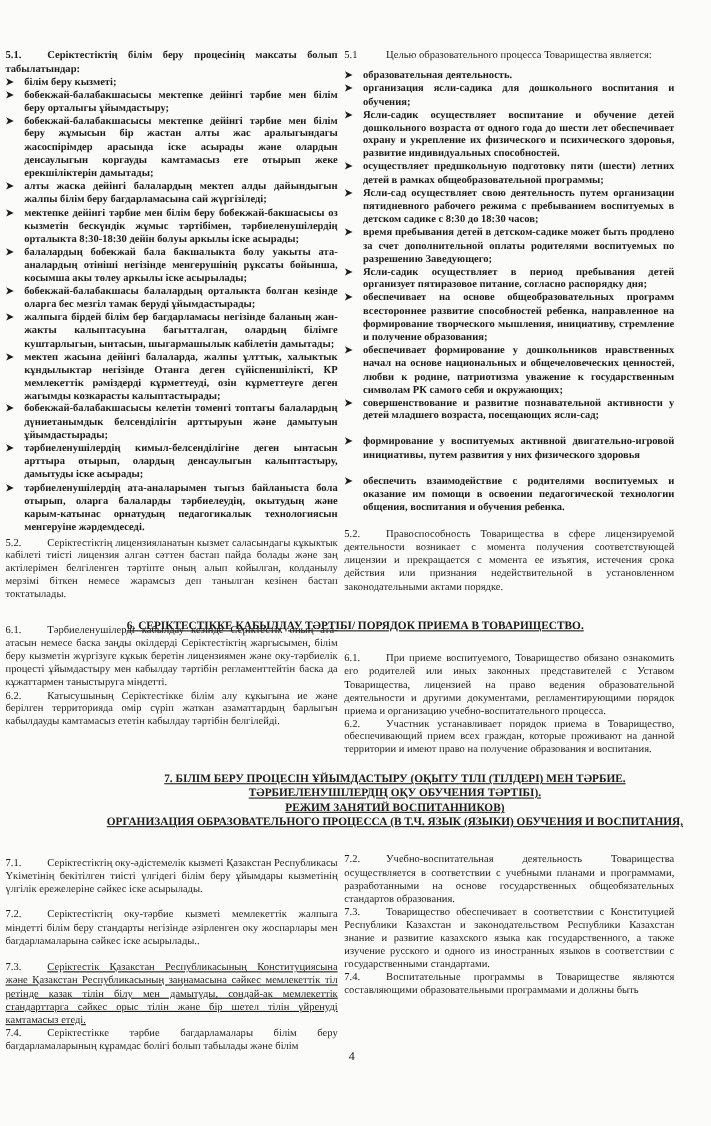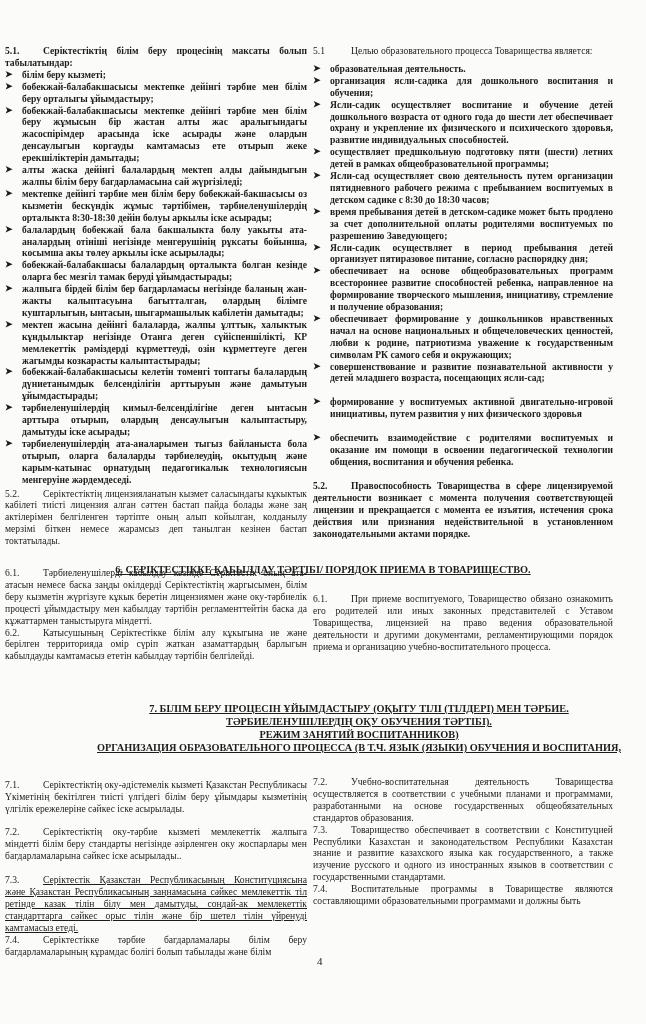--- a/index.html
+++ b/index.html
@@ -61,32 +61,33 @@
         <li><span class="arrow">➤</span><span>осуществляет предшкольную подготовку пяти (шести) летних детей в рамках общеобразовательной программы;</span></li>
         <li><span class="arrow">➤</span><span>Ясли-сад осуществляет свою деятельность путем организации пятидневного рабочего режима с пребыванием воспитуемых в детском садике с 8:30 до 18:30 часов;</span></li>
         <li><span class="arrow">➤</span><span>время пребывания детей в детском-садике может быть продлено за счет дополнительной оплаты родителями воспитуемых по разрешению Заведующего;</span></li>
         <li><span class="arrow">➤</span><span>Ясли-садик осуществляет в период пребывания детей организует пятиразовое питание, согласно распорядку дня;</span></li>
         <li><span class="arrow">➤</span><span>обеспечивает на основе общеобразовательных программ всестороннее развитие способностей ребенка, направленное на формирование творческого мышления, инициативу, стремление и получение образования;</span></li>
         <li><span class="arrow">➤</span><span>обеспечивает формирование у дошкольников нравственных начал на основе национальных и общечеловеческих ценностей, любви к родине, патриотизма уважение к государственным символам РК самого себя и окружающих;</span></li>
         <li><span class="arrow">➤</span><span>совершенствование и развитие познавательной активности у детей младшего возраста, посещающих ясли-сад;</span></li>
         <li style="margin-top: 12px;"><span class="arrow">➤</span><span>формирование у воспитуемых активной двигательно-игровой инициативы, путем развития у них физического здоровья</span></li>
         <li style="margin-top: 12px;"><span class="arrow">➤</span><span>обеспечить взаимодействие с родителями воспитуемых и оказание им помощи в освоении педагогической технологии общения, воспитания и обучения ребенка.</span></li>
       </ul>
-    <p class="para" style="font-weight:bold;margin-top:12px;"><span class="num">5.2.</span><span>Правоспособность Товарищества в сфере лицензируемой деятельности возникает с момента получения соответствующей лицензии и прекращается с момента ее изъятия, истечения срока действия или признания недействительной в установленном законодательными актами порядке.</span></p>
+    <p class="para" style="font-weight:normal;margin-top:12px;"><span class="num">5.2.</span><span>Правоспособность Товарищества в сфере лицензируемой деятельности возникает с момента получения соответствующей лицензии и прекращается с момента ее изъятия, истечения срока действия или признания недействительной в установленном законодательными актами порядке.</span></p>
   </div>
 
   <div class="heading" style="top:563px;">6.    СЕРІКТЕСТІККЕ ҚАБЫЛДАУ ТӘРТІБІ/ ПОРЯДОК ПРИЕМА В ТОВАРИЩЕСТВО.</div>
 
   <div class="col left" style="top:567px;">
     <p class="para"><span class="num">6.1.</span><span>Тәрбиеленушілерді кабылдау кезінде Серіктестік оның ата-атасын немесе баска заңды окілдерді Серіктестіктің жаргысымен, білім беру кызметін жүргізуге кұкык беретін лицензиямен және оку-тәрбиелік процесті ұйымдастыру мен кабылдау тәртібін регламенттейтін баска да кұжаттармен таныстыруга міндетті.</span></p>
     <p class="para"><span class="num">6.2.</span><span>Катысушының Серіктестікке білім алу кұкыгына ие және берілген территорияда омір сүріп жаткан азаматтардың барлыгын кабылдауды камтамасыз ететін кабылдау тәртібін белгілейді.</span></p>
   </div>
 
   <div class="col right" style="top:593px;">
     <p class="para"><span class="num">6.1.</span><span>При приеме воспитуемого, Товарищество обязано ознакомить его родителей или иных законных представителей с Уставом Товарищества, лицензией на право ведения образовательной деятельности и другими документами, регламентирующими порядок приема и организацию учебно-воспитательного процесса.</span></p>
+    <p class="para"><span class="num">6.2.</span><span>Участник устанавливает порядок приема в Товарищество, обеспечивающий прием всех граждан, которые проживают на данной территории и имеют право на получение образования и воспитания.</span></p>
   </div>
 
   <div class="heading" style="top:702px;padding-left:36px;">
     <div>7.    БІЛІМ БЕРУ ПРОЦЕСІН ҰЙЫМДАСТЫРУ (ОҚЫТУ ТІЛІ (ТІЛДЕРІ) МЕН ТӘРБИЕ.</div>
     <div>ТӘРБИЕЛЕНУШІЛЕРДІҢ ОҚУ ОБУЧЕНИЯ ТӘРТІБІ).</div>
     <div>РЕЖИМ ЗАНЯТИЙ ВОСПИТАННИКОВ)</div>
     <div>ОРГАНИЗАЦИЯ ОБРАЗОВАТЕЛЬНОГО ПРОЦЕССА (В Т.Ч. ЯЗЫК (ЯЗЫКИ) ОБУЧЕНИЯ И ВОСПИТАНИЯ,</div>
   </div>
 
   <div class="col left" style="top:779px;">

